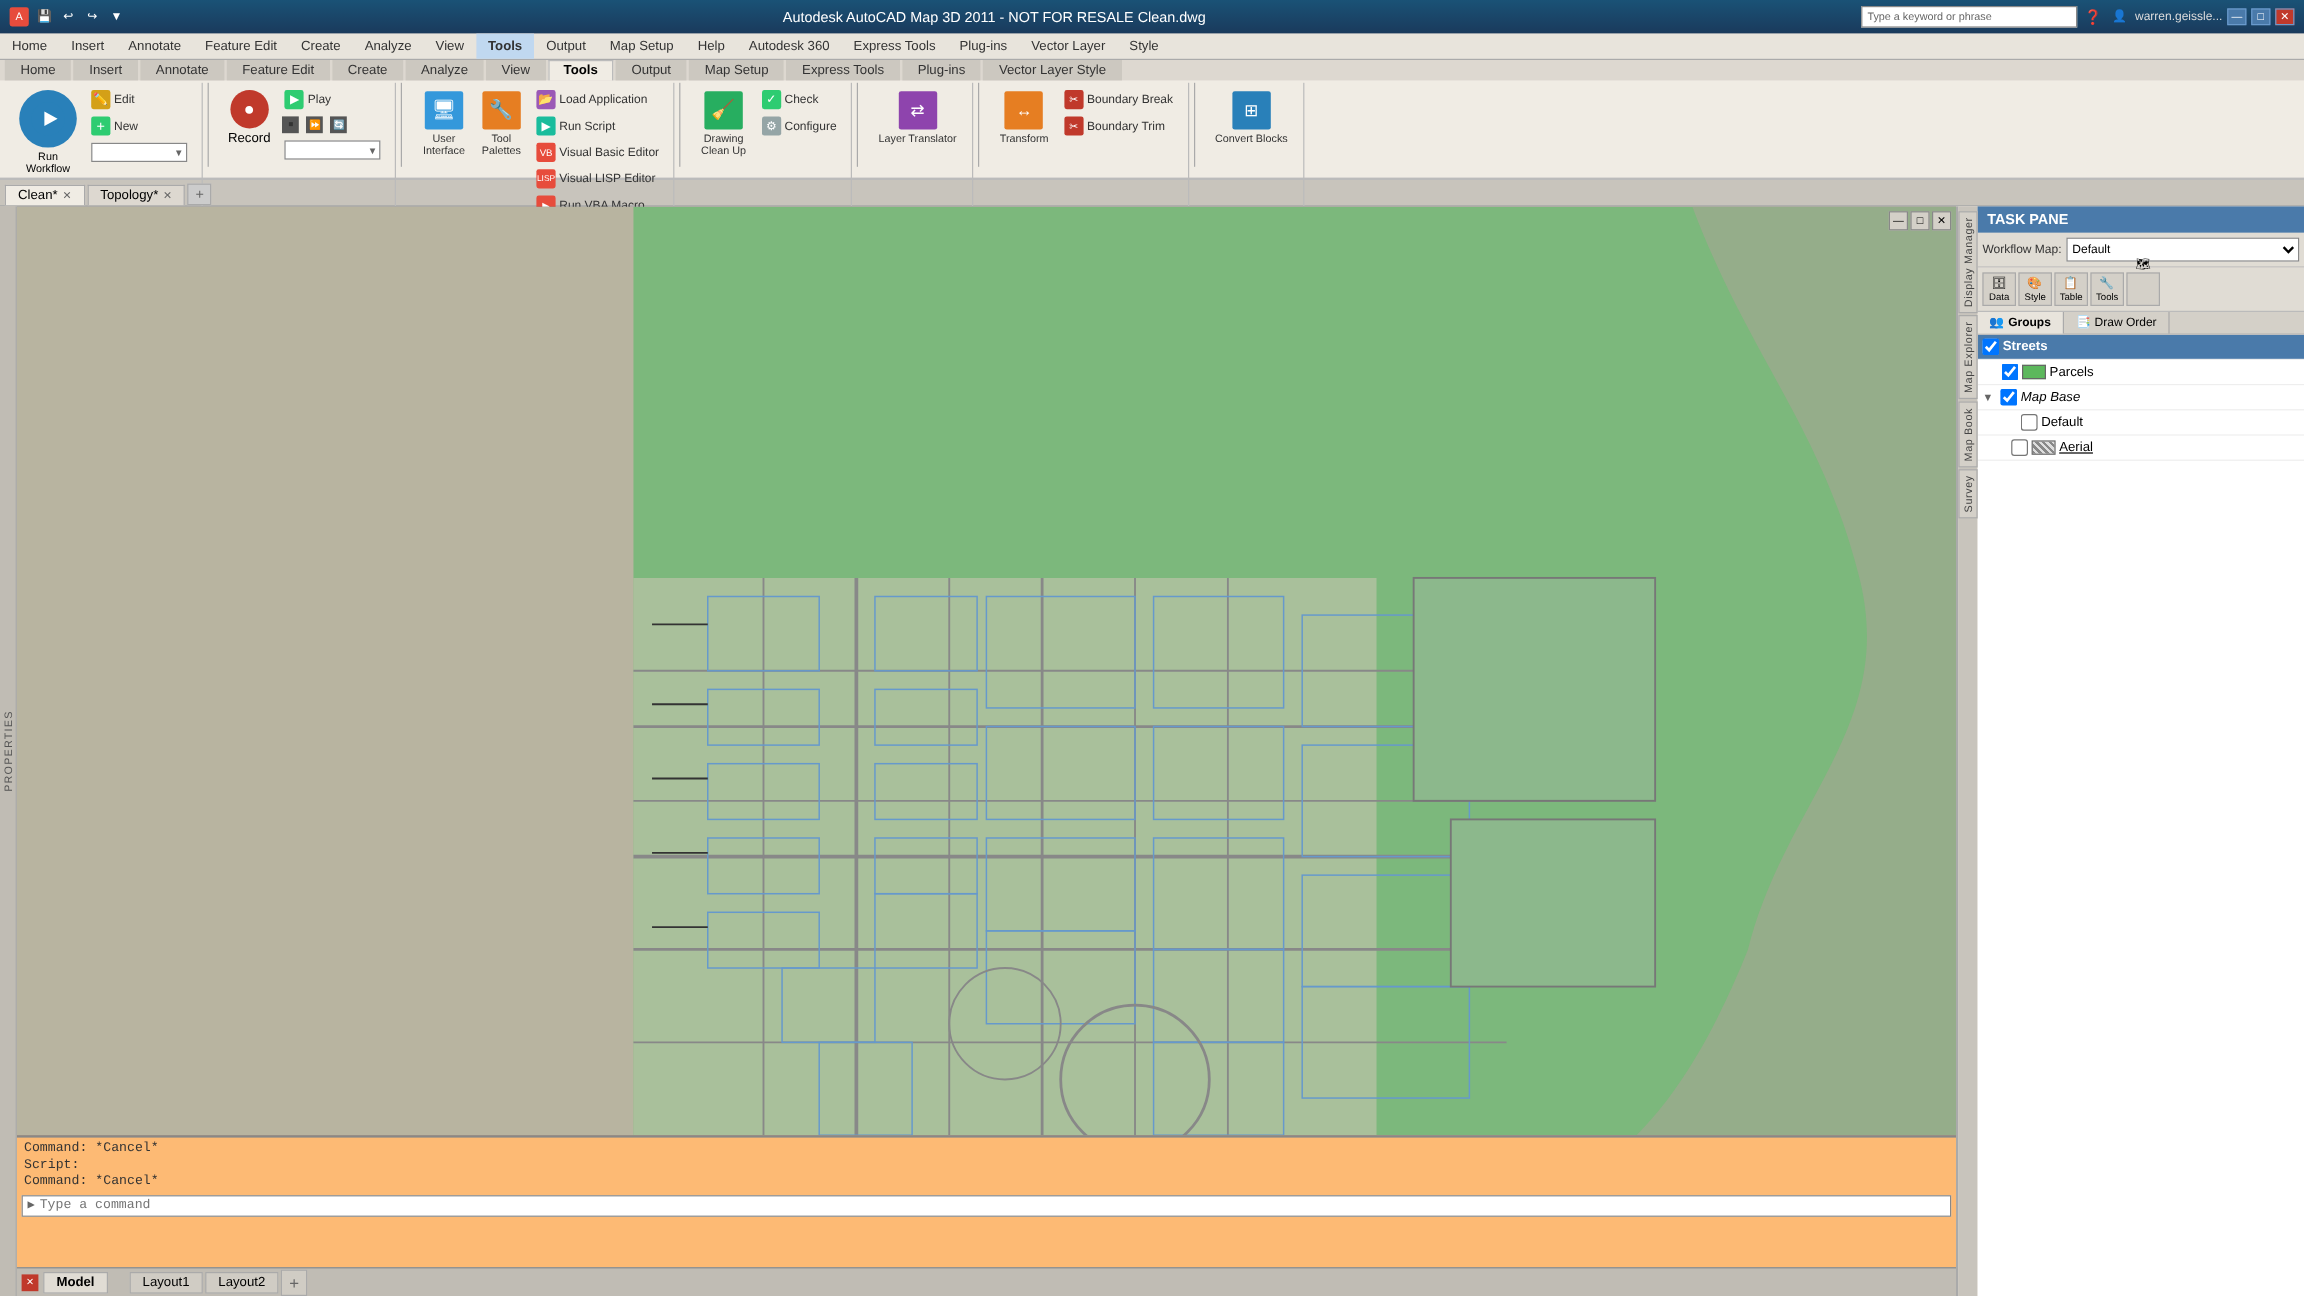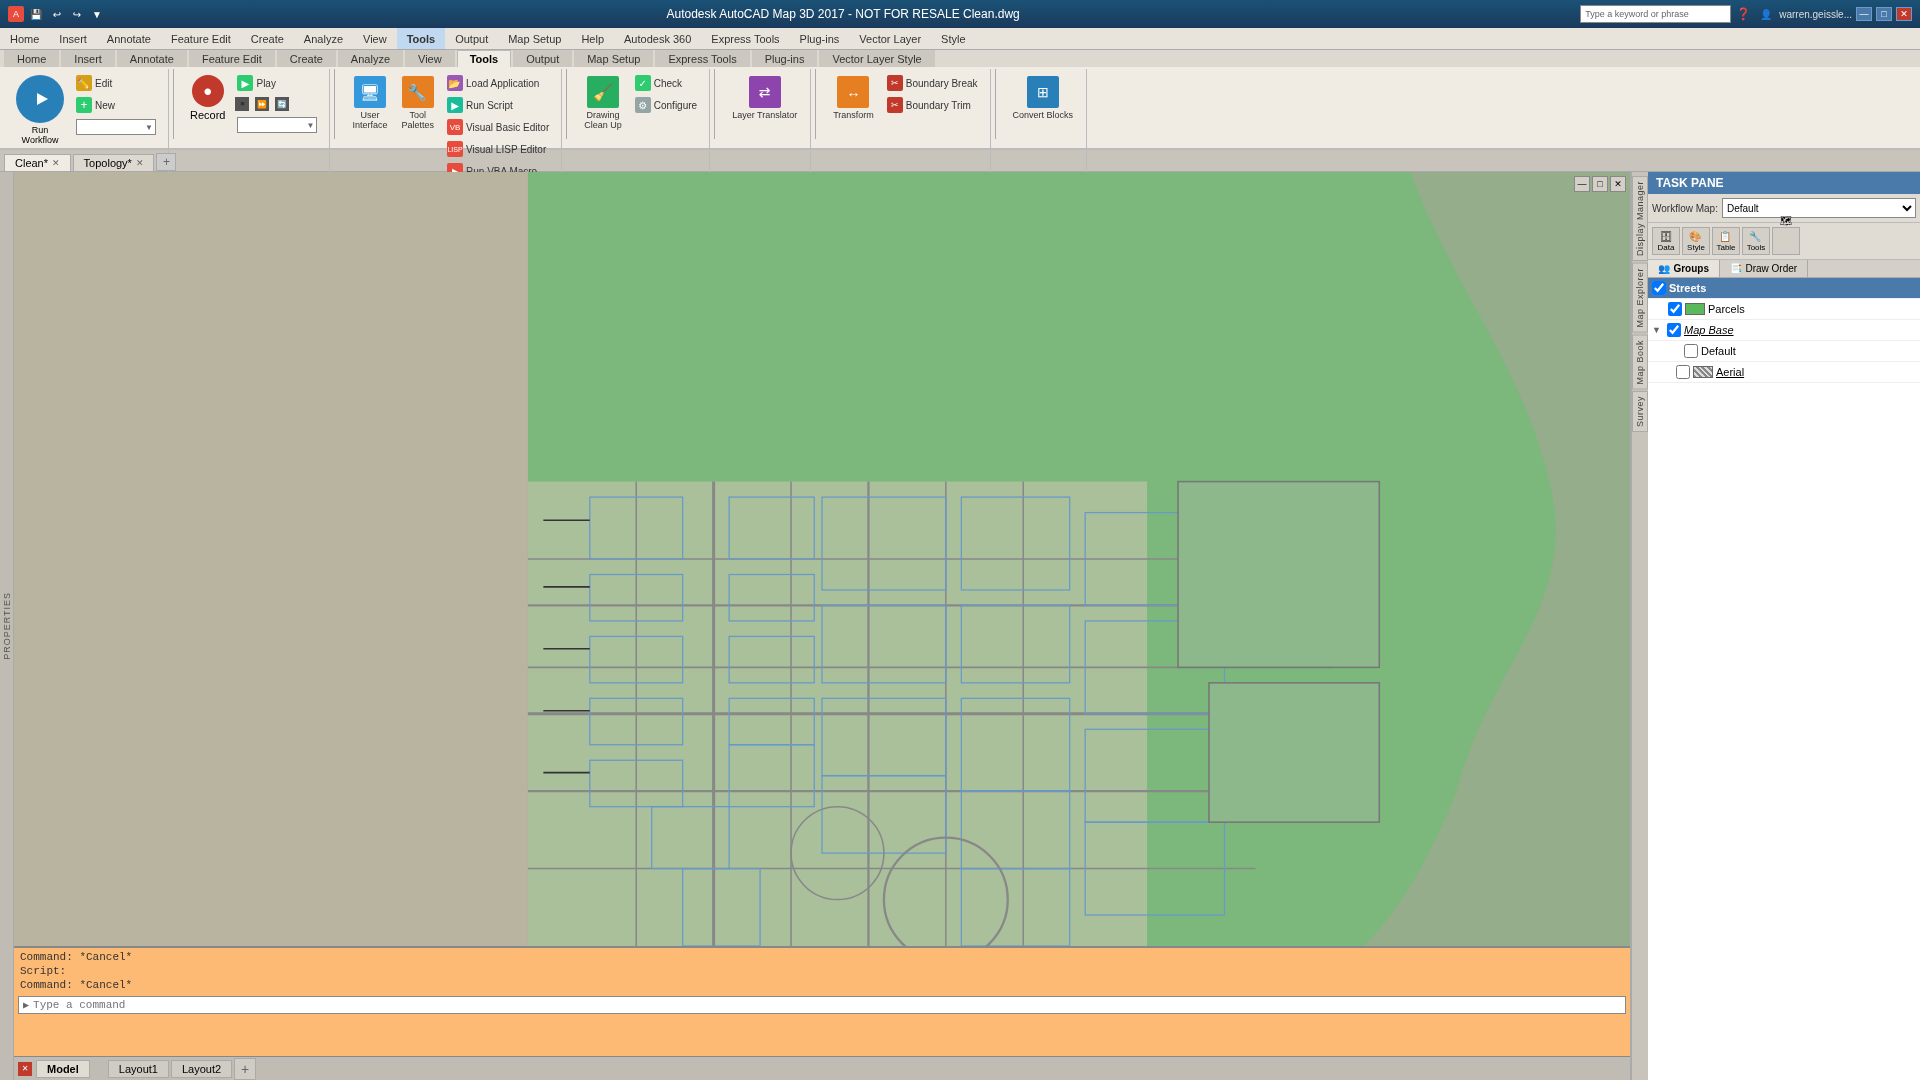--- a/index.html
+++ b/index.html
@@ -14,21 +14,21 @@
       justify-content: space-between;
       padding: 0 8px;
       color: white;
     }
     .title-bar-left { display: flex; align-items: center; gap: 4px; }
     .title-bar-center { font-size: 12px; font-weight: normal; }
     .title-bar-right { display: flex; align-items: center; gap: 4px; }
     .title-btn { width: 16px; height: 14px; background: #4a7aaa; border: 1px solid #6a9acc; cursor: pointer; display: flex; align-items: center; justify-content: center; font-size: 9px; color: white; }
     .title-btn.close { background: #c0392b; }
     .app-icon { width: 16px; height: 16px; background: #e74c3c; display: flex; align-items: center; justify-content: center; font-size: 9px; color: white; border-radius: 2px; }
-    .search-box { width: 151px; height: 18px; background: white; border: 1px solid #888; font-size: 10px; color: #888; padding: 0 4px; display: flex; align-items: center; }
+    .search-box { width: 180px; height: 18px; background: white; border: 1px solid #888; font-size: 10px; color: #888; padding: 0 4px; display: flex; align-items: center; }
     .quick-access { display: flex; gap: 2px; }
     .qa-btn { width: 18px; height: 18px; background: transparent; border: none; cursor: pointer; font-size: 10px; color: white; display: flex; align-items: center; justify-content: center; }
 
     
     .menu-bar {
       height: 22px;
       background: #e8e4dc;
       display: flex;
       align-items: center;
       border-bottom: 1px solid #aaa;
@@ -419,21 +419,21 @@
 <div class="title-bar">
   <div class="title-bar-left">
     <div class="app-icon">A</div>
     <div class="quick-access">
       <div class="qa-btn" title="Save">💾</div>
       <div class="qa-btn" title="Undo">↩</div>
       <div class="qa-btn" title="Redo">↪</div>
       <div class="qa-btn">▼</div>
     </div>
   </div>
-  <div class="title-bar-center">Autodesk AutoCAD Map 3D 2017 - NOT FOR RESALE  Clean.dwg</div>
+  <div class="title-bar-center">Autodesk AutoCAD Map 3D 2011 - NOT FOR RESALE  Clean.dwg</div>
   <div class="title-bar-right">
     <div class="search-box">
       <span style="color:#666; font-size:9px">Type a keyword or phrase</span>
     </div>
     <div class="qa-btn" style="font-size:12px">❓</div>
     <div class="qa-btn">👤</div>
     <span style="font-size:10px; color:#ddd">warren.geissle...</span>
     <div class="title-btn">—</div>
     <div class="title-btn">□</div>
     <div class="title-btn close">✕</div>
@@ -848,21 +848,21 @@
 
         <div class="layer-item" style="padding-left:20px;">
           <input type="checkbox" class="layer-checkbox" checked="" style="">
           <div class="layer-color" style="background:#5cb85c;"></div>
           <span>Parcels</span>
         </div>
 
         <div class="layer-item">
           <span class="layer-expand">▼</span>
           <input type="checkbox" class="layer-checkbox" checked="" style="">
-          <span style="font-style:italic;text-decoration:underline;">Map Base</span>
+          <span style="font-style:italic;">Map Base</span>
         </div>
 
         <div class="layer-item" style="padding-left:36px;">
           <input type="checkbox" class="layer-checkbox" style="">
           <span>Default</span>
         </div>
 
         <div class="layer-item" style="padding-left:28px;text-decoration:underline;">
           <input type="checkbox" class="layer-checkbox" style="">
           <div class="layer-color" style="background:repeating-linear-gradient(45deg,#888,#888 2px,#ddd 2px,#ddd 4px);"></div>

